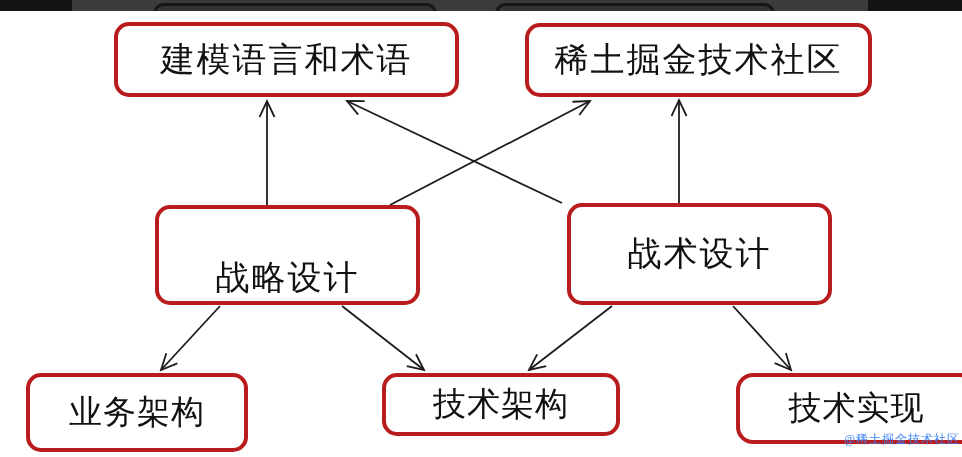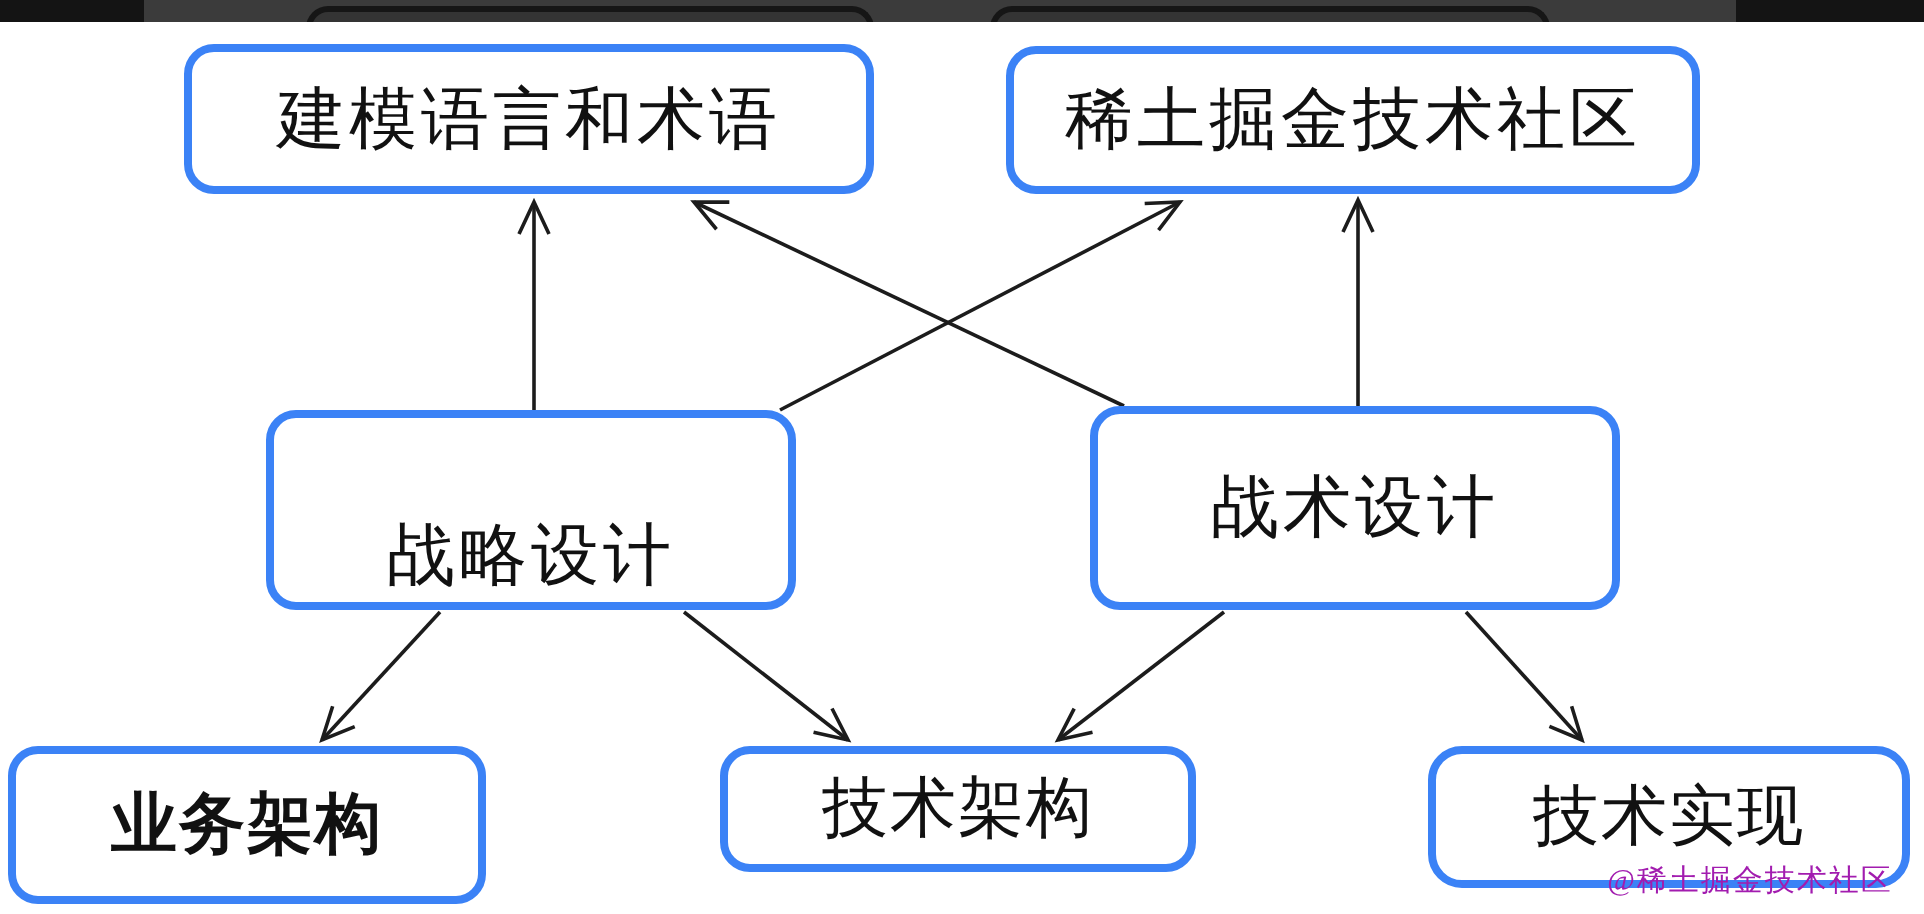--- a/index.html
+++ b/index.html
@@ -23,48 +23,49 @@
     border:3px solid #161616;border-bottom:none;
     border-radius:11px 11px 0 0;
     background:#343434;box-sizing:border-box;
   }
   .topbar .partial-rect.a{left:153px;width:284px;}
   .topbar .partial-rect.b{left:495px;width:280px;}
 
   
   .node{
     position:absolute;box-sizing:border-box;
-    border:4px solid #3b82f6;border-radius:15px;
+    border:4px solid #b91c1c;border-radius:15px;
     background:#ffffff;
     display:flex;align-items:center;justify-content:center;
     color:#111;font-size:34px;letter-spacing:2px;
     white-space:nowrap;
+    margin-left:22px;
   }
   .node.small{font-size:33px;letter-spacing:1px;}
   #node-modeling      {left:92px; top:22px; width:345px;height:75px;}
   #node-methods       {left:503px;top:23px; width:347px;height:74px;}
   #node-strategic     {left:133px;top:205px;width:265px;height:100px;align-items:flex-end;}
   #node-tactical      {left:545px;top:203px;width:265px;height:102px;}
-  #node-business-arch {left:4px;  top:373px;width:239px;height:79px;font-weight:bold;}
+  #node-business-arch {left:4px;  top:373px;width:222px;height:79px;}
   #node-tech-arch     {left:360px;top:373px;width:238px;height:63px;}
   #node-tech-impl     {left:714px;top:373px;width:241px;height:71px;border-radius:17px;}
 
   
   #arrow-layer{
     position:absolute;left:0;top:0;width:962px;height:457px;
     pointer-events:none;
   }
   #arrow-layer line{stroke:#1c1c1c;stroke-width:1.8;}
 
   
   .watermark{
     position:absolute;left:790px;top:431px;width:170px;
-    font-size:15px;letter-spacing:1px;color:#a21caf;
+    font-size:12px;letter-spacing:1px;color:#3b82f6;
     font-family:"Liberation Serif","DejaVu Serif",serif;
-    text-align:center;white-space:nowrap;
+    text-align:right;white-space:nowrap;
   }
 </style>
 </head>
 <body>
 
 <div id="stage">
 
   <div class="topbar">
     <div class="partial-rect a"></div>
     <div class="partial-rect b"></div>

